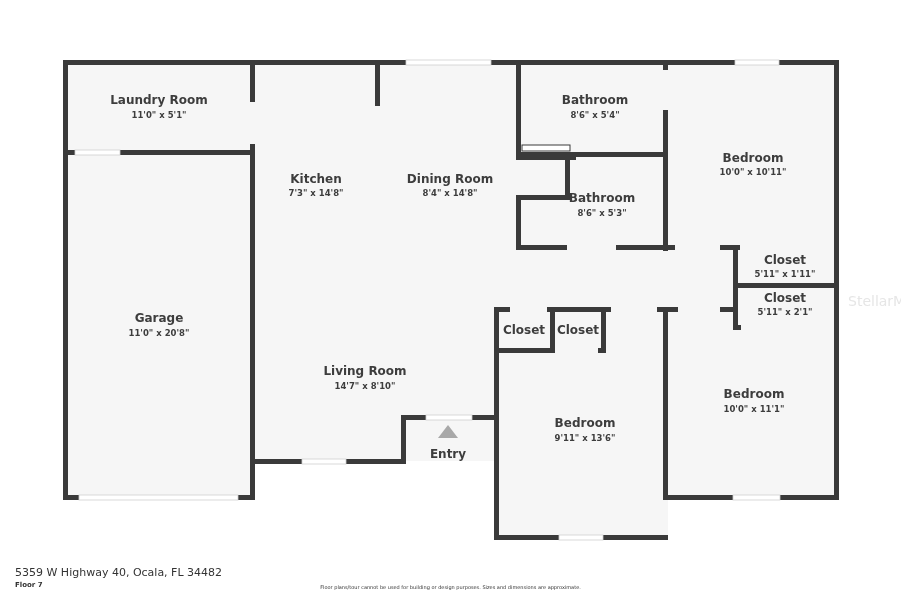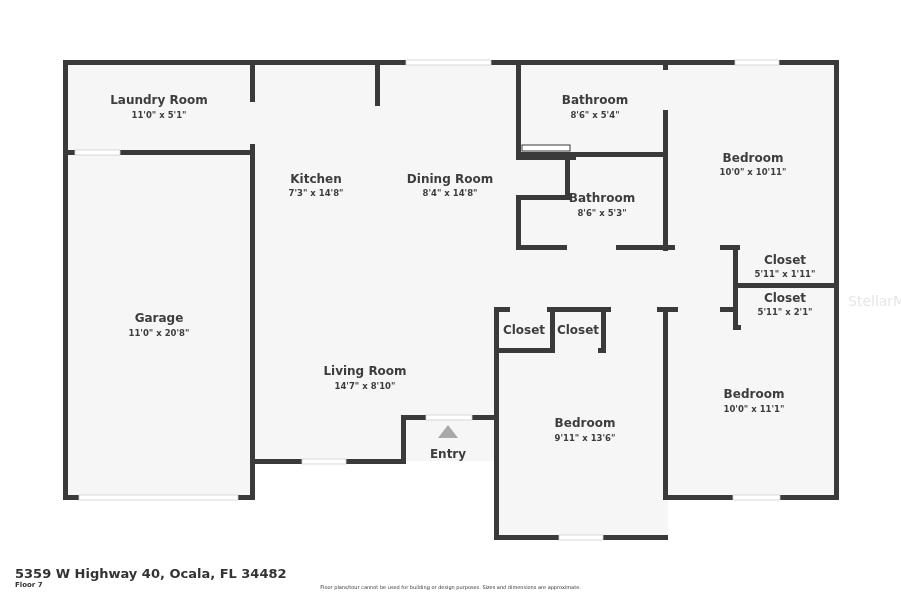--- a/index.html
+++ b/index.html
@@ -1,20 +1,20 @@
 <!DOCTYPE html>
 <html><head>
 <meta charset="utf-8">
 <style>
   html, body { margin: 0; padding: 0; background: #ffffff; }
   body { width: 901px; height: 600px; position: relative; overflow: hidden; font-family: "DejaVu Sans", sans-serif; }
   #plan { position: absolute; left: 0; top: 0; width: 901px; height: 600px; }
   .room-name { font-family: "DejaVu Sans", sans-serif; font-weight: bold; font-size: 12px; fill: #3d3d3d; }
   .room-dim { font-family: "DejaVu Sans", sans-serif; font-weight: bold; font-size: 8.5px; fill: #3d3d3d; }
-  .footer-addr { position: absolute; left: 15px; top: 566px; font-size: 13px; color: #333; font-family: "DejaVu Sans", sans-serif; font-weight: bold; }
+  .footer-addr { position: absolute; left: 15px; top: 566px; font-size: 11px; color: #333; font-family: "DejaVu Sans", sans-serif; font-weight: normal; }
   .footer-floor { position: absolute; left: 15px; top: 581px; font-size: 7px; color: #333; font-family: "DejaVu Sans", sans-serif; font-weight: bold; }
   .footer-disc { position: absolute; left: 0; width: 901px; top: 584px; text-align: center; font-size: 5px; color: #333; font-family: "DejaVu Sans", sans-serif; }
   .watermark { position: absolute; left: 848px; top: 293px; font-size: 14px; color: #e6e6e6; font-family: "DejaVu Sans", sans-serif; }
 </style>
 </head>
 <body>
 
 <svg id="plan" viewBox="0 0 901 600" xmlns="http://www.w3.org/2000/svg">
 
   <g fill="#f6f6f6">

